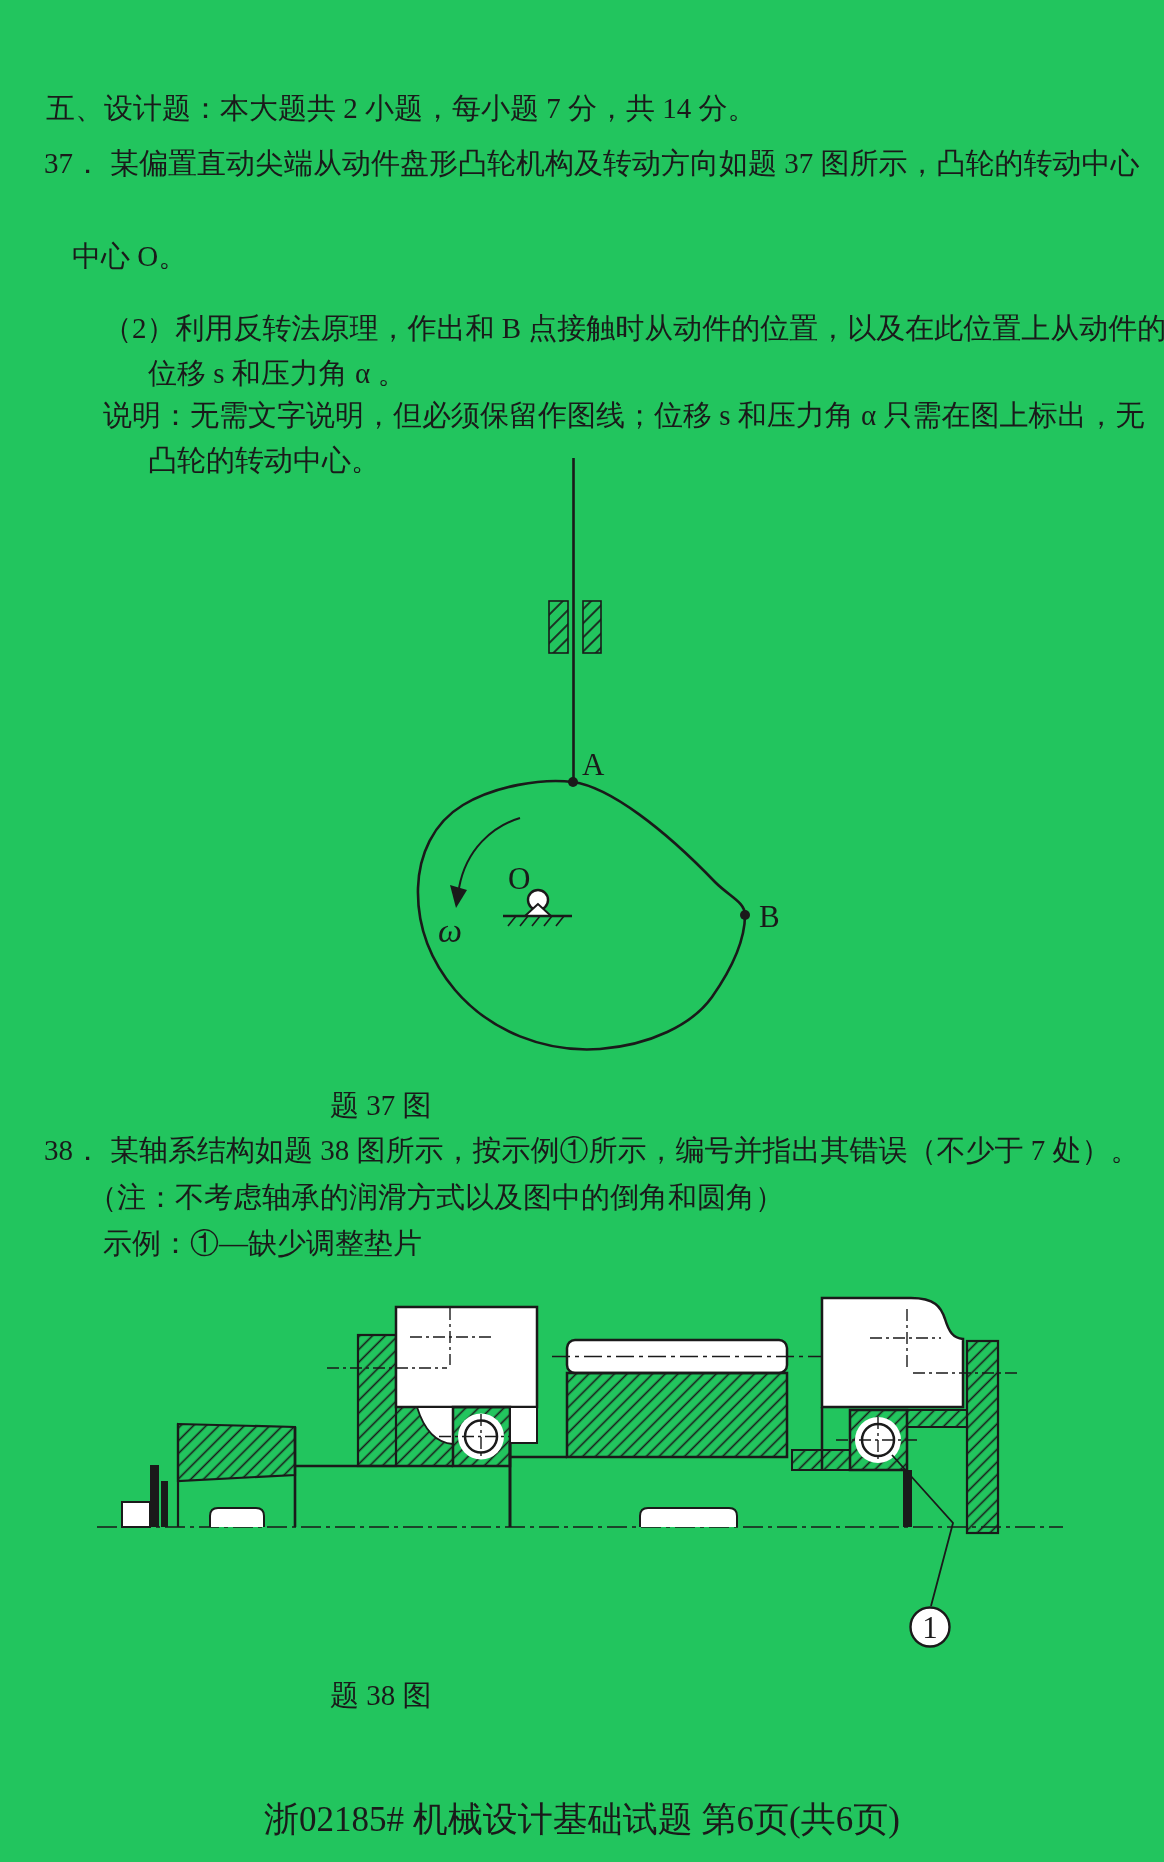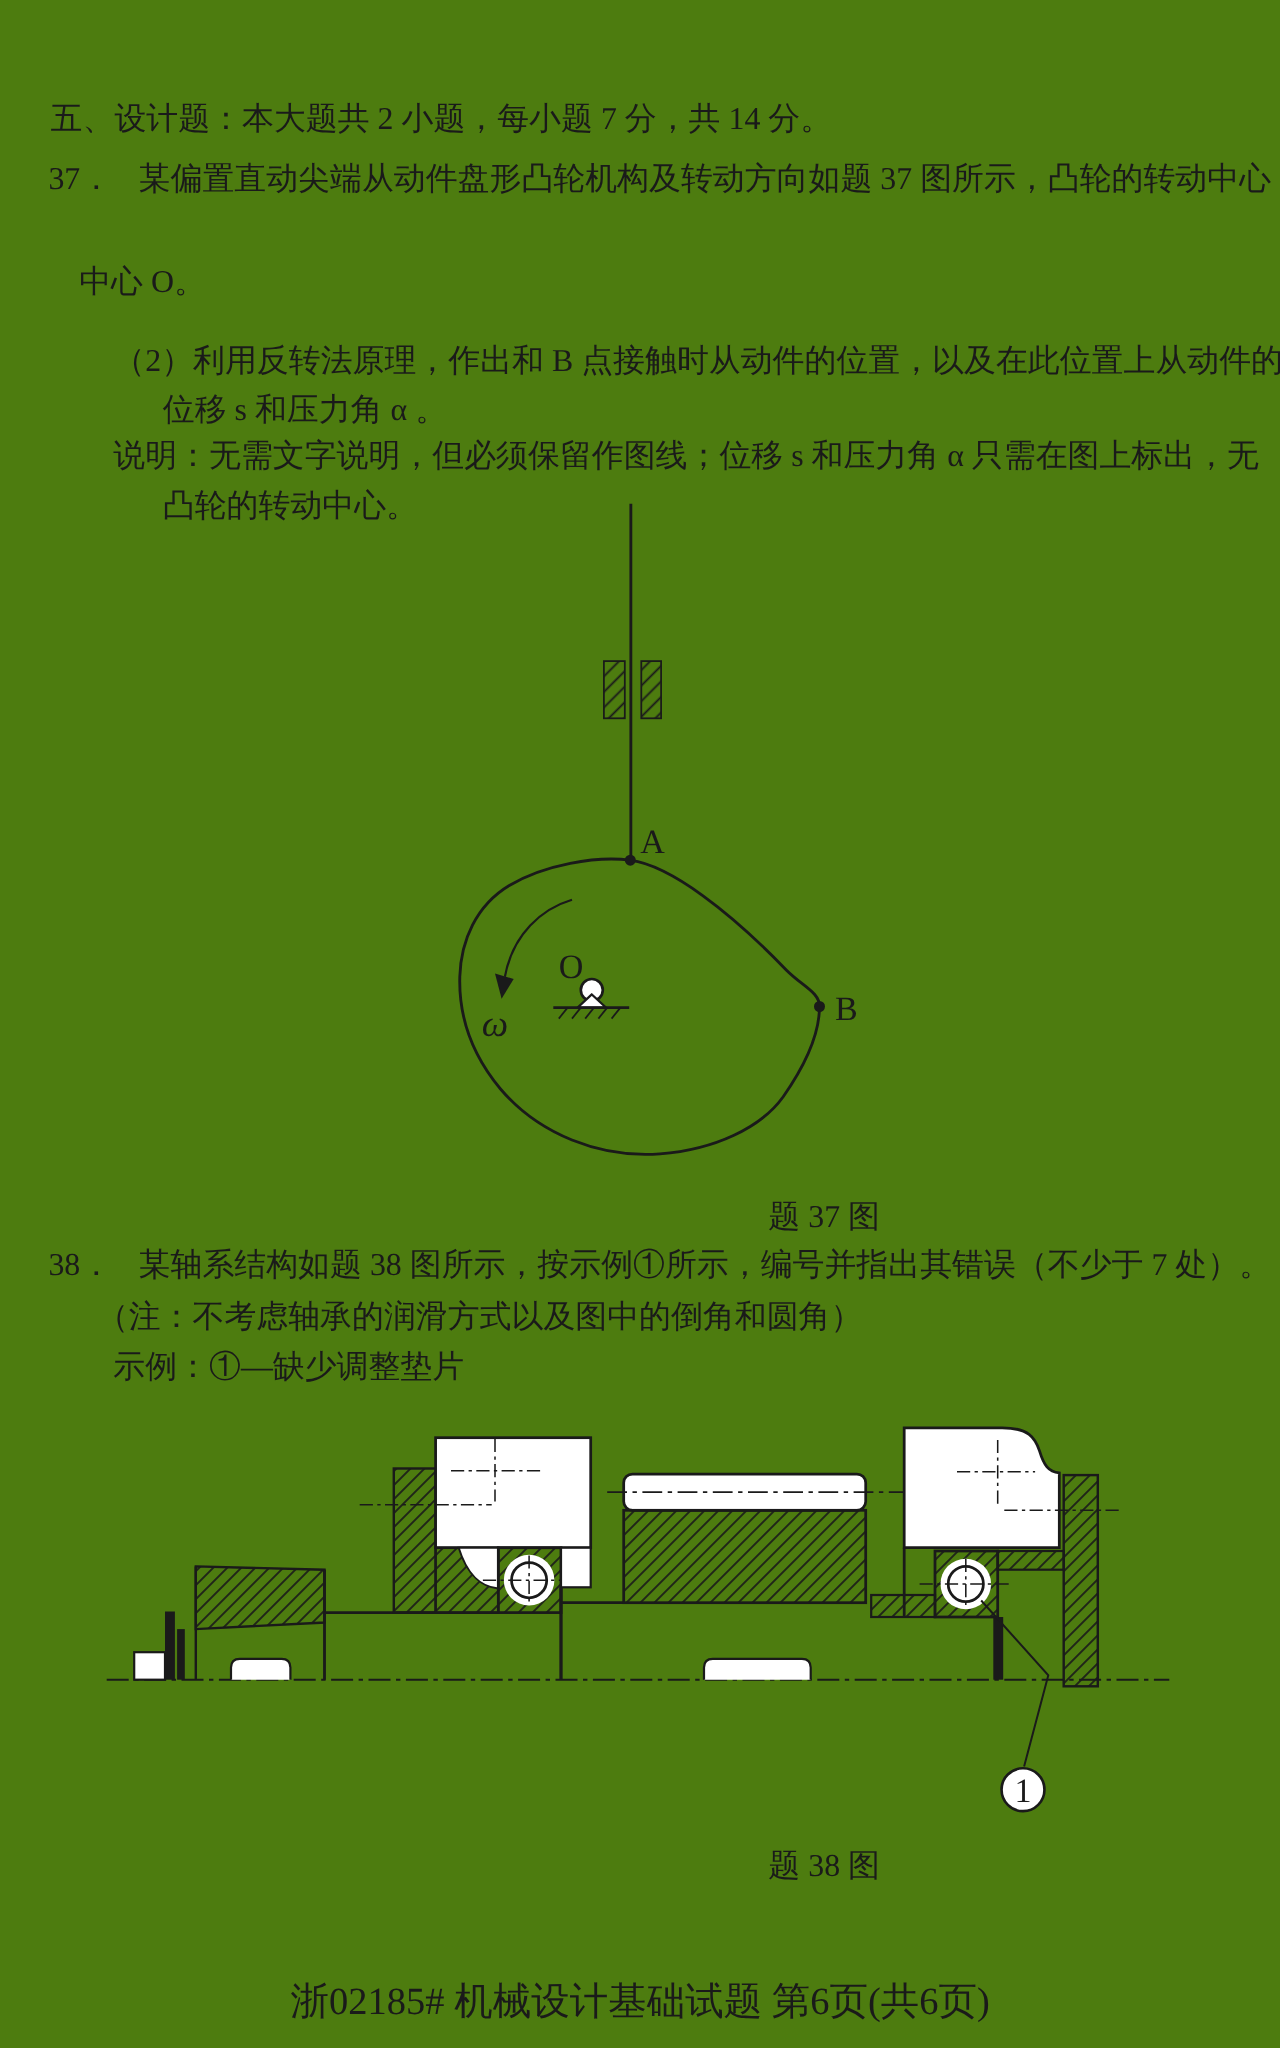--- a/index.html
+++ b/index.html
@@ -1,35 +1,35 @@
 <!DOCTYPE html>
 <html><head>
 <meta charset="utf-8">
 <style>
   html,body{margin:0;padding:0;background:#888;}
   .page{
     position:relative;
     width:1164px;height:1862px;
-    background:#4d7c0f;
+    background:#22c55e;
     font-family:"Liberation Serif","DejaVu Serif",serif;
     color:#1a1a1a;
     overflow:hidden;
   }
   .line{
     position:absolute;
     font-size:29px;
     line-height:34px;
     white-space:nowrap;
     color:#1a1a1a;
   }
-  .qnum{display:inline-block;margin-right:24px;}
+  .qnum{display:inline-block;margin-right:8px;}
   .caption{
     position:absolute;
     font-size:29px;
-    text-align:right;
+    text-align:left;
   }
   .footer{
     position:absolute;
     left:0;right:0;
     text-align:center;
     font-size:35px;
   }
   svg{position:absolute;}
   svg text{font-family:"Liberation Serif","DejaVu Serif",serif;fill:#1a1a1a;}
   .ital{font-style:italic;}

